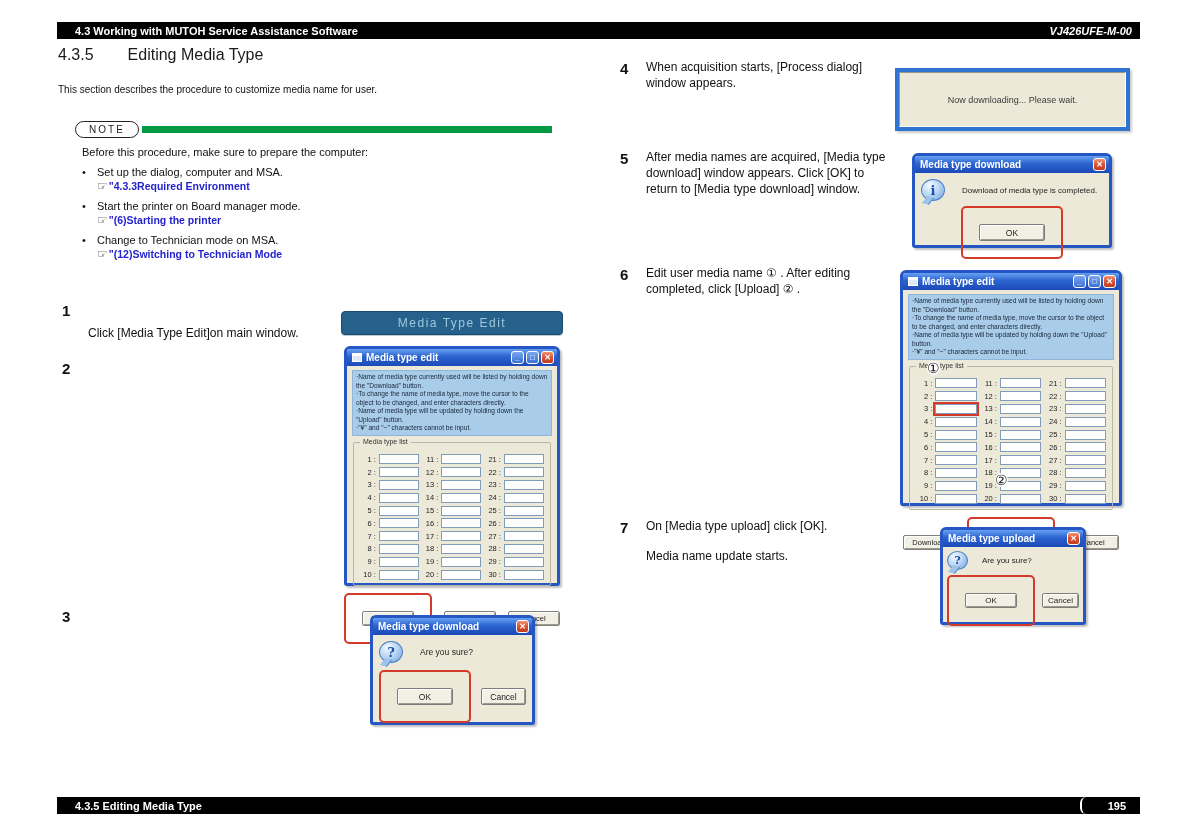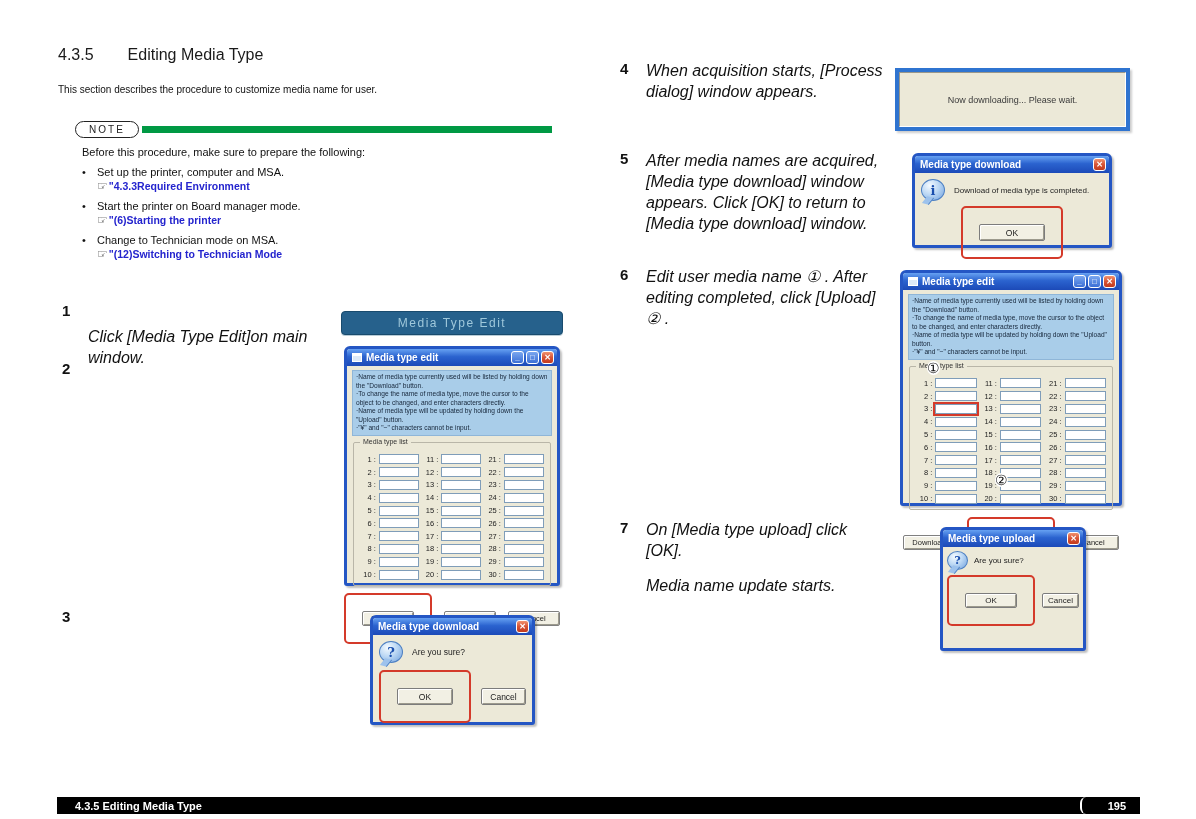--- a/index.html
+++ b/index.html
@@ -38,21 +38,21 @@
   .note-body { position:absolute; left:82px; top:146px; width:480px; font-size:11px; }
   .note-lead { margin-bottom:8px; }
   .note-item { display:flex; margin-bottom:1px; }
   .note-item .bullet { width:15px; font-size:11px; }
   .note-link { display:flex; margin:0 0 7px 15px; align-items:center; }
   .hand-icon { font-size:12px; color:#000; margin-right:1px; }
   .ref-link { color:#2424CE; font-weight:bold; font-size:10.5px; text-decoration:none; }
   
   .step { position:absolute; display:flex; }
   .step .snum { font-size:15px; font-weight:bold; width:26px; flex:0 0 26px; }
-  .step .stext { font-size:16px; line-height:1.32;font-style:italic; }
+  .step .stext { font-size:12px; line-height:1.32; }
   .step .stext p + p { margin-top:14px; }
   .col-l .stext { width:228px;margin-top:24px; }
   .col-r .stext { width:240px; }
   
   .main-btn {
     position:absolute; left:341px; top:311px; width:222px; height:24px;
     background:#26618C; border:1px solid #194b6e; border-radius:4px;
     box-shadow:0 1px 0 #b9cdd8; display:flex; align-items:center; justify-content:center;
     color:#9FC8DB; font-size:12px; letter-spacing:1.5px;
   }
@@ -120,21 +120,21 @@
     position:relative; width:24px; height:22px; flex:0 0 24px;
     background:radial-gradient(circle at 35% 28%, #f4faff 0%, #bcd8f4 45%, #6fa0de 100%);
     border:1px solid #4a7ec2; border-radius:50%;
     display:flex; align-items:center; justify-content:center;
     font-size:13px; font-weight:bold; color:#1a4fae; font-family:"DejaVu Serif", serif;
   }
   .bubble::after {
     content:""; position:absolute; left:2px; bottom:-4px; width:7px; height:7px;
     background:#9dc2ec; border-right:1px solid #4a7ec2; transform:skew(-30deg) rotate(12deg);
   }
-  .dlg-msg .mtext { font-size:8.5px; color:#222; }
+  .dlg-msg .mtext { font-size:8.5px; color:#222;margin-left:8px; }
   .dlg-btnrow { display:flex; justify-content:center; align-items:center; gap:10px; margin-top:7px; }
   .dlg-btn {
     width:56px; height:17px; background:#f2f0e4; border:1px solid #7c7c7c;
     box-shadow:inset 1px 1px 0 #fff, inset -1px -1px 0 #9c9a8d; border-radius:2px;
     display:flex; align-items:center; justify-content:center; font-size:8.5px; color:#222;
   }
   
   .proc {
     position:absolute; left:895px; top:68px; width:235px; height:63px;
     background:#2f74d0; padding:4px; box-shadow:2px 2px 2px rgba(0,0,0,.2);
@@ -145,34 +145,38 @@
     border-right:1px solid #fff; border-bottom:1px solid #fff;
     display:flex; align-items:center; justify-content:center;
     font-size:9px; color:#3a3a3a;
   }
 </style>
 </head>
 <body>
 
 <div class="page">
 
+  <div class="topbar">
+    <span>4.3 Working with MUTOH Service Assistance Software</span>
+    <span class="docnum">VJ426UFE-M-00</span>
+  </div>
 
   <div class="sec-title">
     <span class="secnum">4.3.5</span><span>Editing Media Type</span>
   </div>
   <div class="intro">This section describes the procedure to customize media name for user.</div>
 
   <div class="note-badge">NOTE</div>
   <div class="note-bar"></div>
   <div class="note-body">
-    <div class="note-lead">Before this procedure, make sure to prepare the following:</div>
+    <div class="note-lead">Before this procedure, make sure to prepare the computer:</div>
 
     <div class="note-item">
       <span class="bullet">•</span>
-      <span>Set up the printer, computer and MSA.</span>
+      <span>Set up the dialog, computer and MSA.</span>
     </div>
     <div class="note-link">
       <span class="hand-icon">☞</span>
       <a class="ref-link">"4.3.3Required Environment</a>
     </div>
 
     <div class="note-item">
       <span class="bullet">•</span>
       <span>Start the printer on Board manager mode.</span>
     </div>
@@ -581,21 +585,21 @@
         <span class="xpbtn">Download</span>
         <span class="ring">
           <span class="xpbtn">Upload</span>
         </span>
         <span class="xpbtn">Cancel</span>
       </div>
       <span class="annot" style="left: 24px; top: 88px;">①</span>
       <span class="annot" style="left: 92px; top: 200px;">②</span>
     </div>
 
-  <div class="xp" style="left:940px; top:527px; width:146px; height:124px;">
+  <div class="xp" style="left:940px; top:527px; width:146px; height:98px;">
     <div class="xp-tb">
       <span class="ttl">Media type upload</span>
       <span class="wbtn red">✕</span>
     </div>
     <div class="dlg-body" style="padding:4px 4px 3px 4px;">
       <div class="dlg-msg" style="gap:6px;">
         <span class="bubble" style="width:21px;height:19px;flex-basis:21px;font-size:11px;">?</span>
         <span class="mtext" style="font-size:8px;">Are you sure?</span>
       </div>
       <div class="dlg-btnrow" style="margin-top:5px; gap:7px;">

